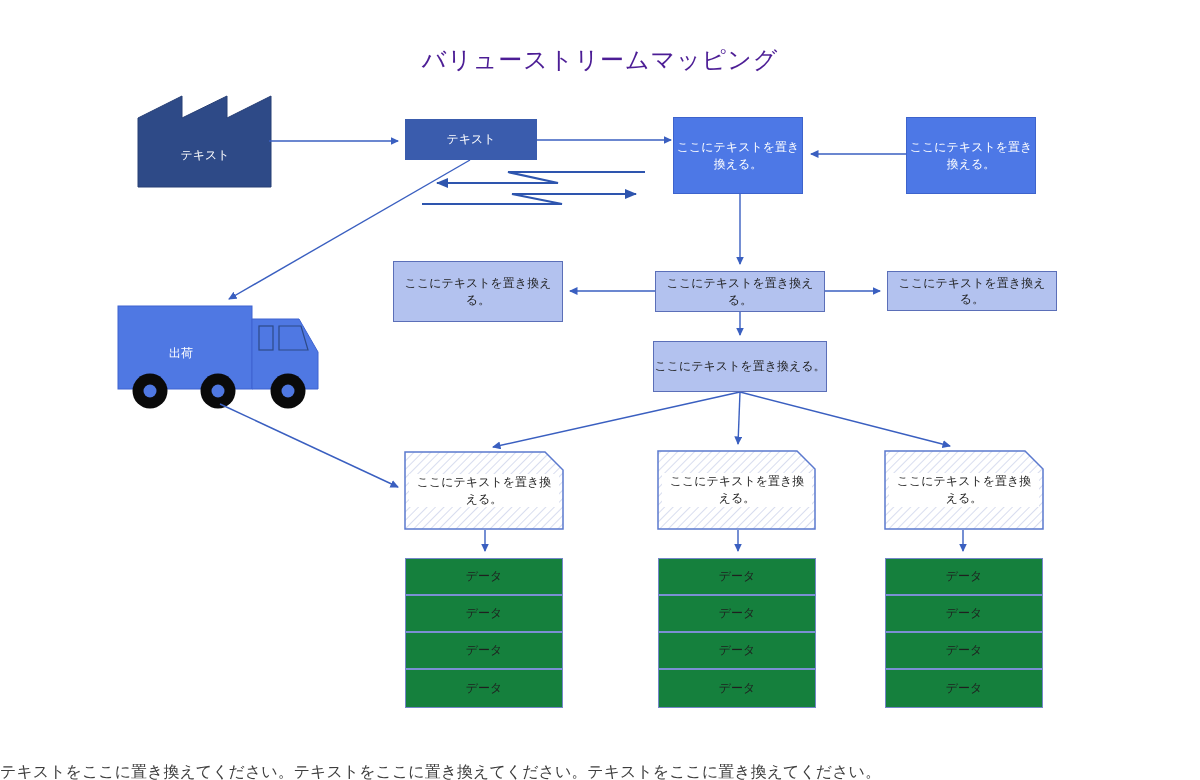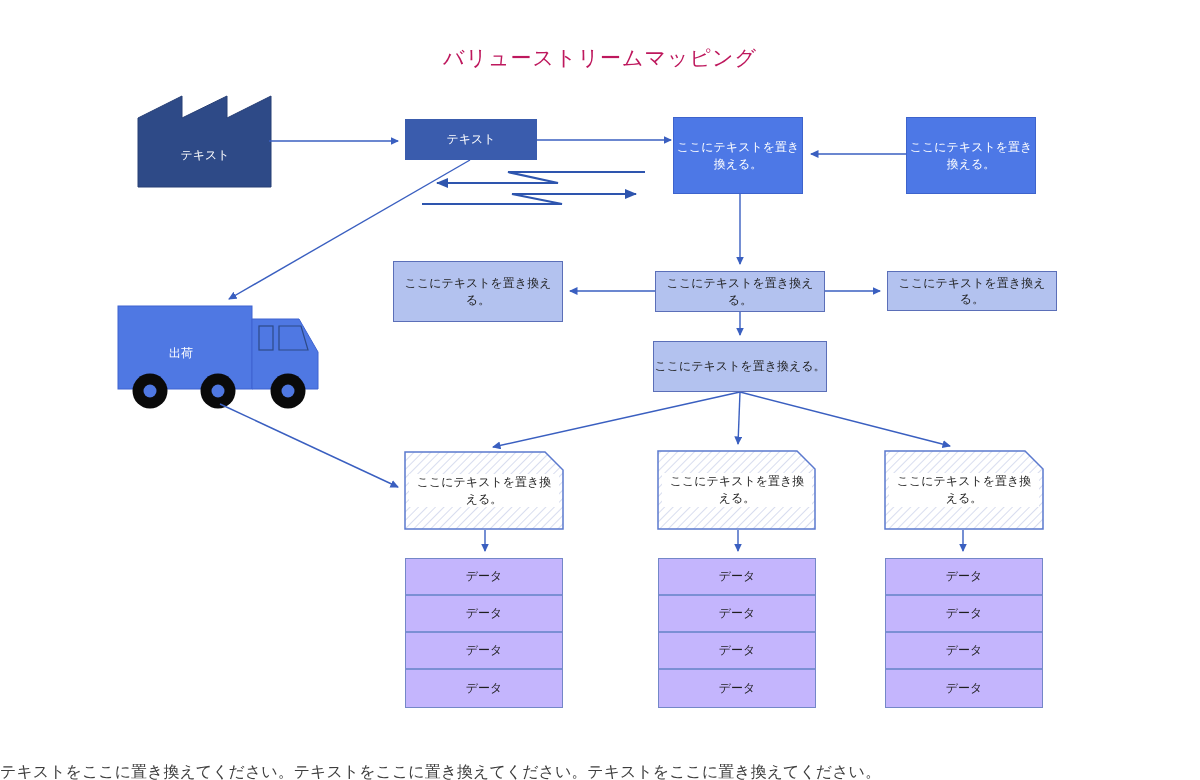--- a/index.html
+++ b/index.html
@@ -7,33 +7,33 @@
     position:relative;width:1200px;height:780px;background:#ffffff;overflow:hidden;
     font-family:"Liberation Sans","DejaVu Sans",sans-serif;color:#222;
   }
   #conn{position:absolute;left:0;top:0;width:1200px;height:780px;}
   .box{
     position:absolute;box-sizing:border-box;display:flex;align-items:center;justify-content:center;
     text-align:center;font-size:12px;line-height:1.35;
   }
   .title{
     position:absolute;top:44px;left:0;width:100%;text-align:center;
-    font-size:21px;color:#be185d;letter-spacing:1px;
+    font-size:24px;color:#4c1d95;letter-spacing:1px;
   }
   .footer{
     position:absolute;top:762px;left:0;width:100%;
     font-size:16px;color:#3d3d3d;
   }
   .dark-proc{background:#3A5CAD;color:#fff;}
   .bright{background:#4D78E6;border:1px solid #3D63CC;color:#fff;padding:0 2px;}
   .peri{background:#B3C2EF;border:1px solid #5B6FB8;color:#1f1f1f;}
   .shape-label{position:absolute;color:#fff;font-size:12px;text-align:center;}
   .hatch-label{position:absolute;display:flex;align-items:center;justify-content:center;text-align:center;font-size:12px;color:#1f1f1f;}
   .hatch-label span{background:#ffffff;padding:0 2px;line-height:1.4;}
-  .vtable{position:absolute;box-sizing:border-box;border:1px solid #7487C8;background:#c4b5fd;text-align:right;}
+  .vtable{position:absolute;box-sizing:border-box;border:1px solid #7487C8;background:#15803d;text-align:right;}
   .trow{
     box-sizing:border-box;height:37px;display:flex;align-items:center;justify-content:center;
     font-size:12px;color:#1f1f1f;border-bottom:2px solid #7B8FD4;
   }
   .trow:last-child{border-bottom:none;}
 </style>
 </head>
 <body>
 
 <div id="canvas">

